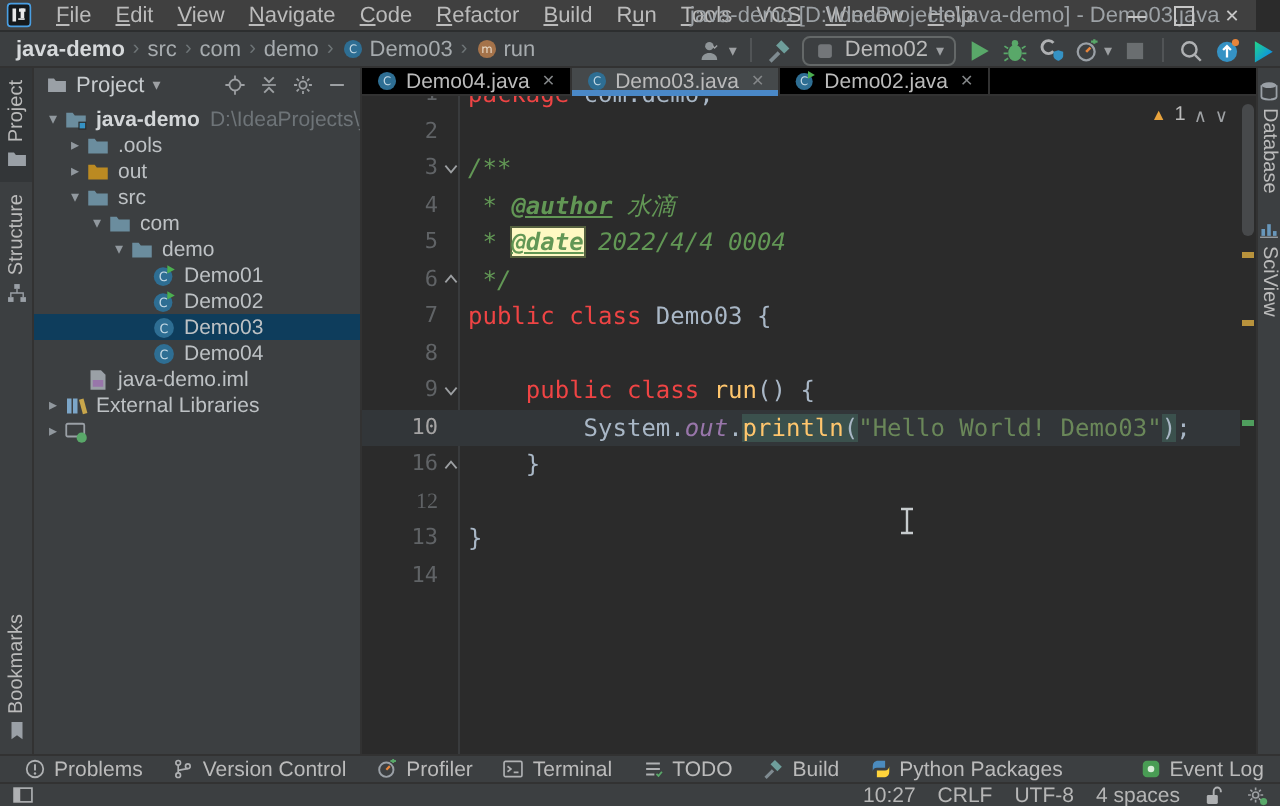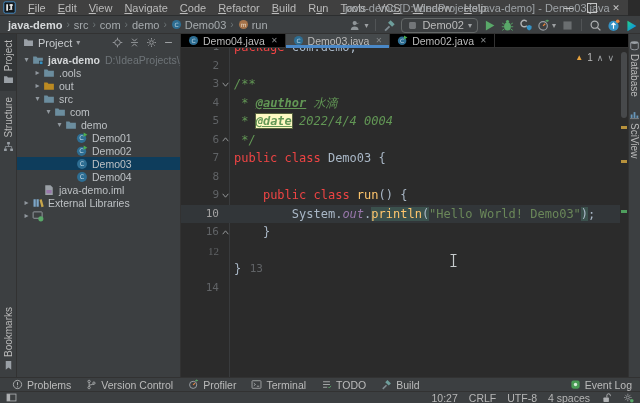--- a/index.html
+++ b/index.html
@@ -564,21 +564,21 @@
           <div class="cline" style="top: 156.5px;"><span class="sg-pl">        </span><span class="sg-pl">System.</span><span class="sg-field">out</span><span class="sg-pl">.</span><span class="sg-method-hl">println</span><span class="sg-paren-hl">(</span><span class="sg-str">"Hello World! Demo03"</span><span class="sg-paren-hl">)</span><span class="sg-pl">;</span></div>
           <div class="lnum" style="top: 175px;">16</div>
           <div class="fold" style="top: 175px;">
             <svg viewBox="0 0 16 16">
               <path d="M3 11l5-6 5 6" stroke="#9da0a3" stroke-width="1.6" fill="none"></path>
             </svg>
           </div>
           <div class="cline" style="top: 175px;"><span class="sg-pl">    }</span></div>
           <div class="lnum" style="top: 193.5px; font-family: Liberation Serif, serif;">12</div>
           <div class="cline" style="top: 193.5px;"></div>
-          <div class="lnum" style="top: 212px; padding-left: 44px;">13</div>
+          <div class="lnum" style="top: 212px;">13</div>
           <div class="cline" style="top: 212px;"><span class="sg-pl">}</span></div>
           <div class="lnum" style="top: 230.5px;">14</div>
           <div class="cline" style="top: 230.5px;"></div>
         </div>
     </div>
 
     <div class="rstripe" id="rstripe">
         <div class="stripe-btn">
           <span class="ic sm">
             <svg viewBox="0 0 16 16">
@@ -653,20 +653,29 @@
         <span>TODO</span>
       </div>
       <div class="bb-item">
         <span class="ic sm">
           <svg viewBox="0 0 16 16">
             <path d="M1.8 13.6 7.2 8.2l1.6 1.6-5.4 5.4z" fill="#7f8b91"></path>
             <path d="M6.2 4.6l3.2-3.2 5 5-3.2 3.2z" fill="#6e9e9b"></path>
           </svg>
         </span>
         <span>Build</span>
+      </div>
+      <div class="bb-item">
+        <span class="ic sm">
+          <svg viewBox="0 0 16 16">
+            <path d="M5 2h6v5H5a3 3 0 0 0-3 3V6a4 4 0 0 1 3-4z" fill="#4b8bbe"></path>
+            <path d="M11 14H5V9h6a3 3 0 0 0 3-3v4a4 4 0 0 1-3 4z" fill="#ffd43b"></path>
+          </svg>
+        </span>
+        <span>Python Packages</span>
       </div>
       <div class="bb-right">
         <span class="ic sm">
           <svg viewBox="0 0 16 16">
             <rect x="2" y="2" width="12" height="12" rx="3" fill="#499c54"></rect>
             <circle cx="8" cy="8" r="2.4" fill="#d8ecd9"></circle>
           </svg>
         </span>
         <span>Event Log</span>
       </div>

